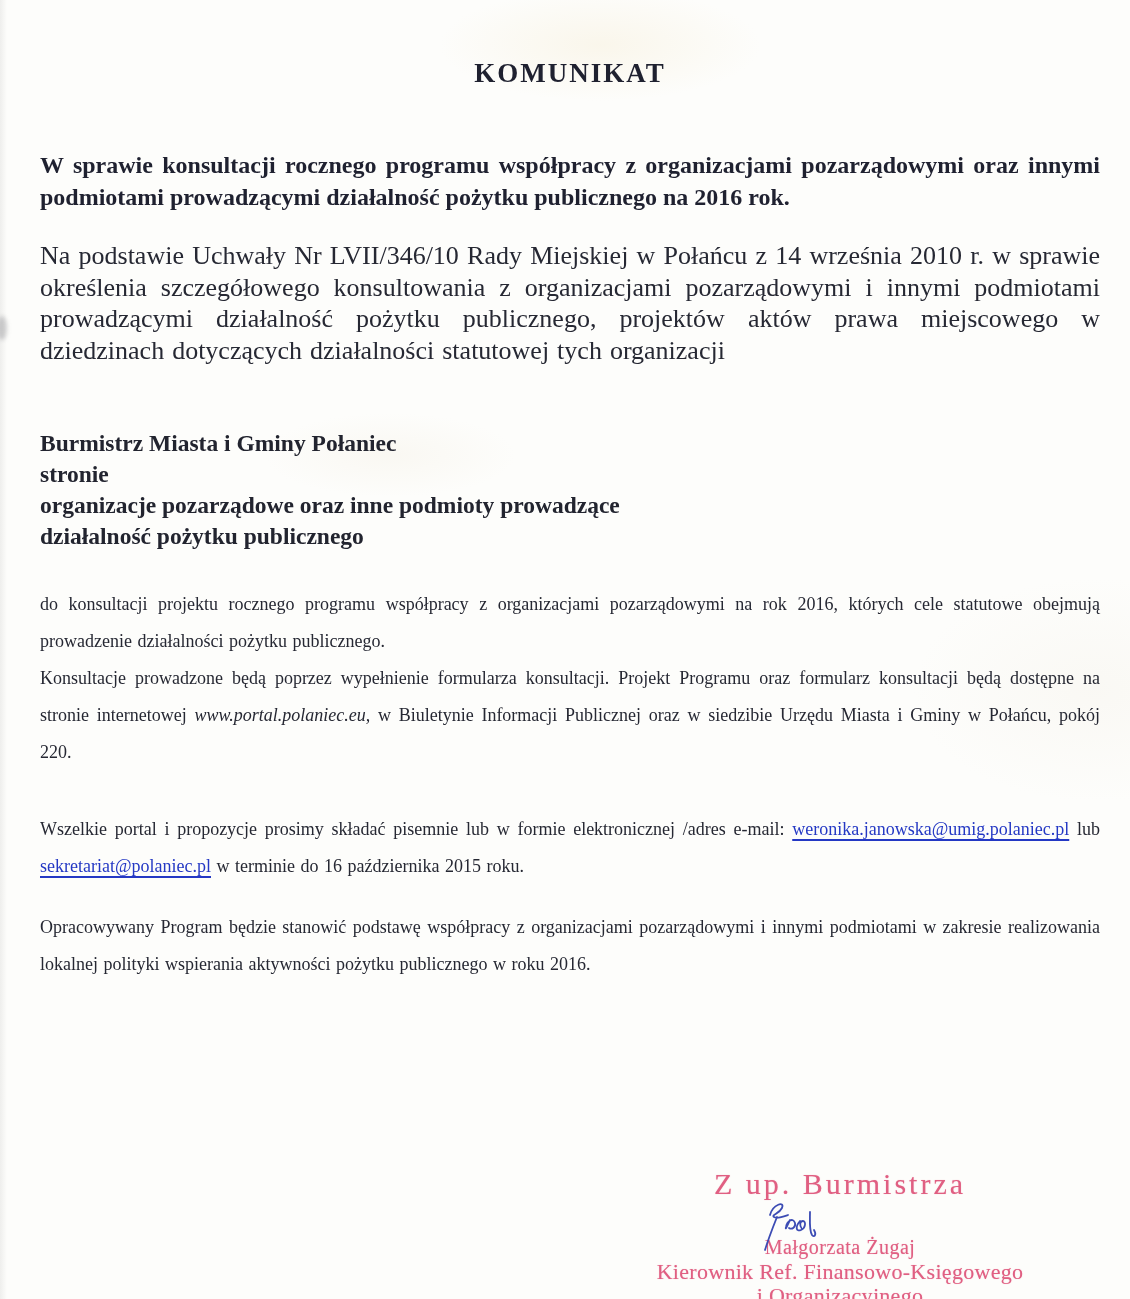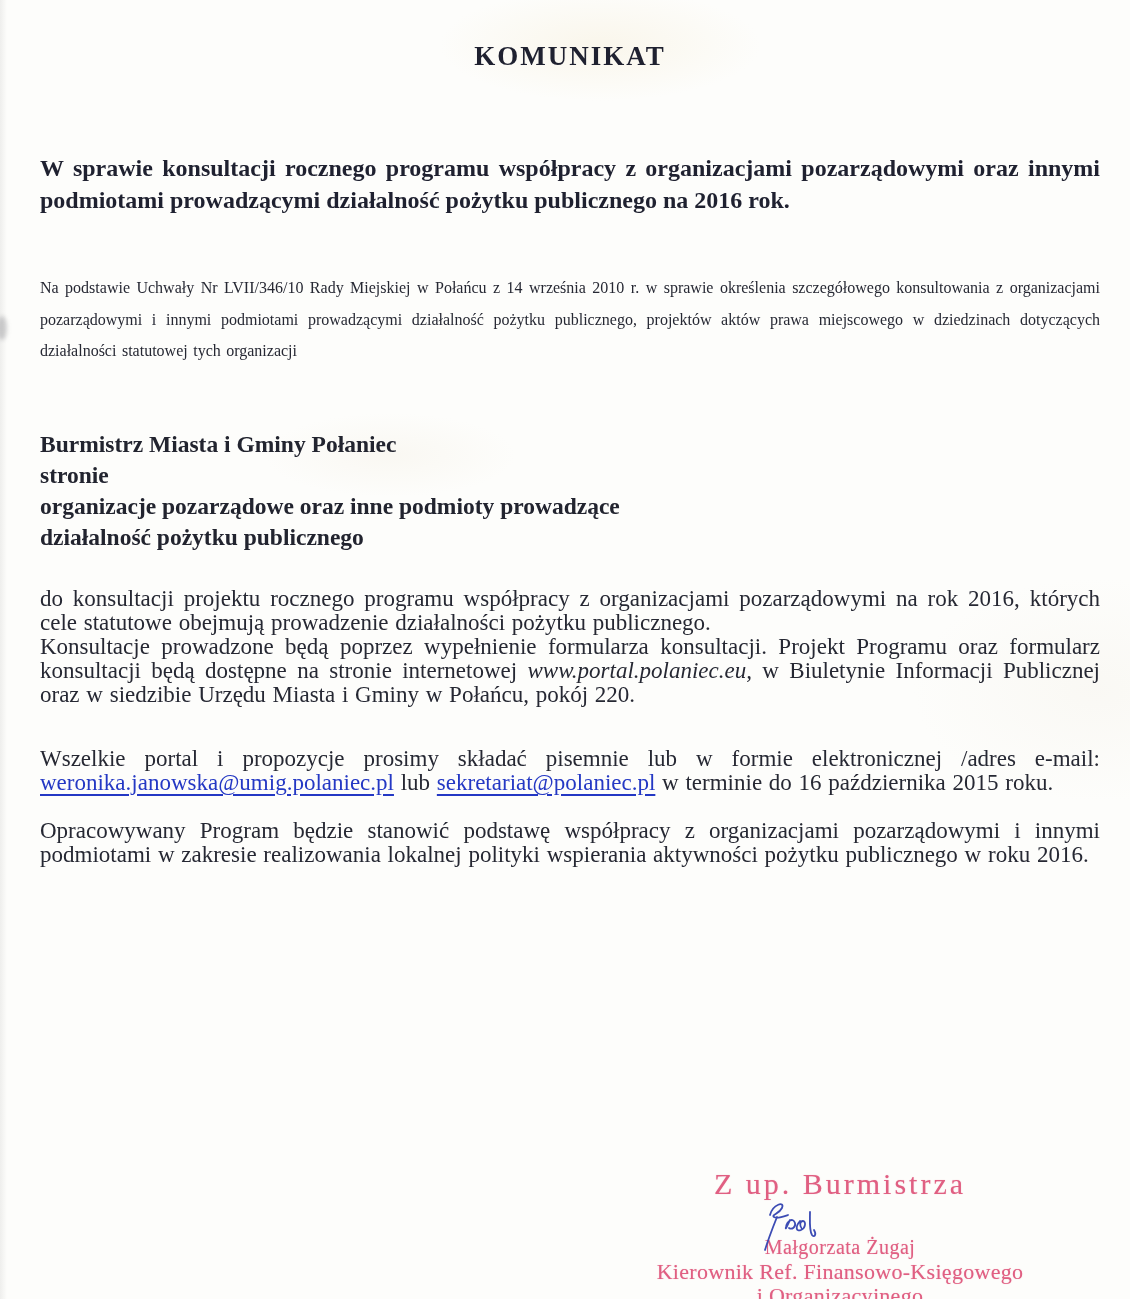--- a/index.html
+++ b/index.html
@@ -12,55 +12,55 @@
     color:#262833;
     background:
       radial-gradient(230px 80px at 600px 45px, rgba(246,238,216,0.45), rgba(246,238,216,0) 70%),
       radial-gradient(180px 60px at 390px 455px, rgba(243,238,226,0.35), rgba(243,238,226,0) 70%),
       radial-gradient(260px 160px at 1095px 690px, rgba(242,238,228,0.30), rgba(242,238,228,0) 70%),
       linear-gradient(90deg, rgba(110,110,110,0.10), rgba(110,110,110,0) 7px),
       linear-gradient(0deg, #fdfdfb, #fdfdfb);
     overflow:hidden;
   }
   .title{
-    margin:0;
+    margin:17px;
     font-size:27px;
     font-weight:bold;
     text-align:center;
     letter-spacing:2px;
     line-height:32px;
     color:#1f2130;
   }
   p{margin:0;}
   .subject{
-    margin-top:80px;
+    margin-top:60px;
     font-weight:bold;
     font-size:24px;
     line-height:32px;
     text-align:justify;
     color:#1f2130;
   }
   .legal{
-    margin-top:56px;
-    font-size:16px;
+    margin-top:27px;
+    font-size:26px;
     line-height:31.5px;
     text-align:justify;
     word-spacing:1.5px;
   }
   .invite{
     margin-top:62px;
     text-align:left;
     font-weight:bold;
     font-size:23.5px;
     line-height:31px;
     color:#22242f;
   }
   .just{
-    font-size:23px;
-    line-height:24px;
+    font-size:18px;
+    line-height:37px;
     text-align:justify;
     word-spacing:1px;
   }
   .consult1{margin-top:34px;}
   .consult2{margin-top:0;}
   .remarks{margin-top:40px;}
   .closing{margin-top:24px;}
   .url{}
   a.link{
     color:#2438c4;

